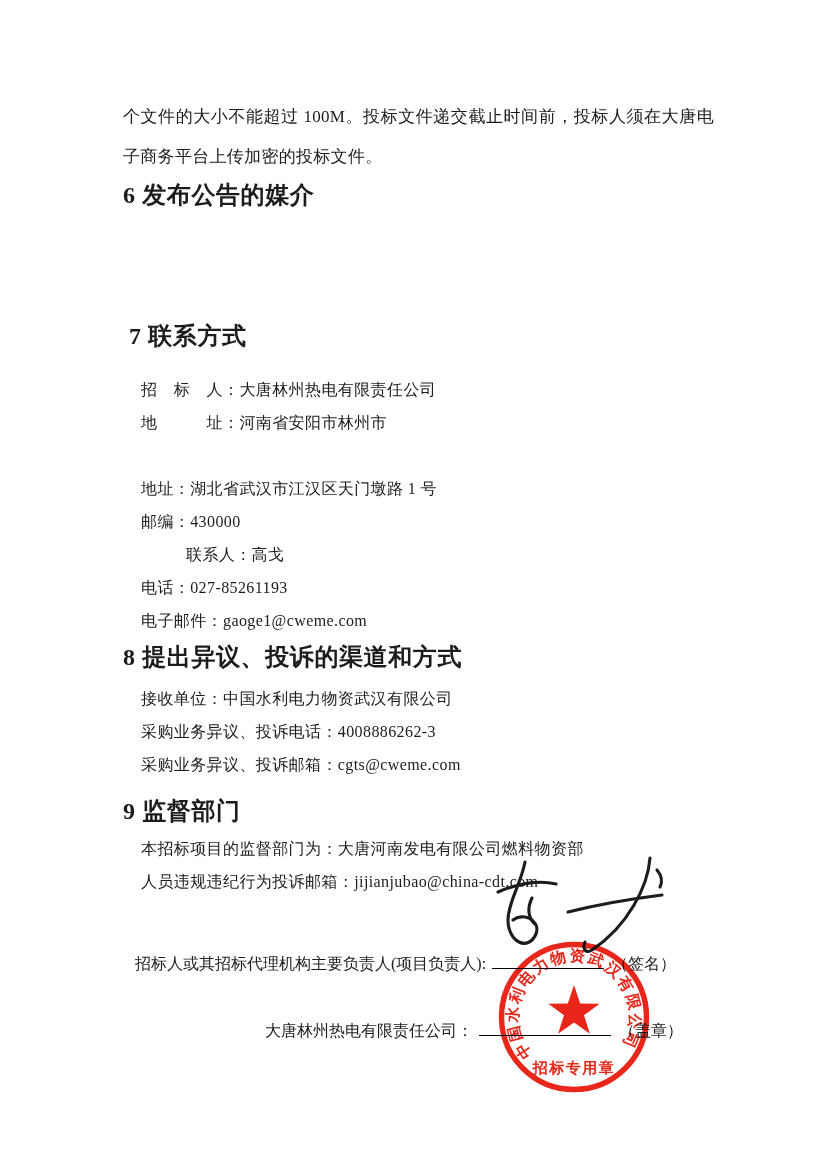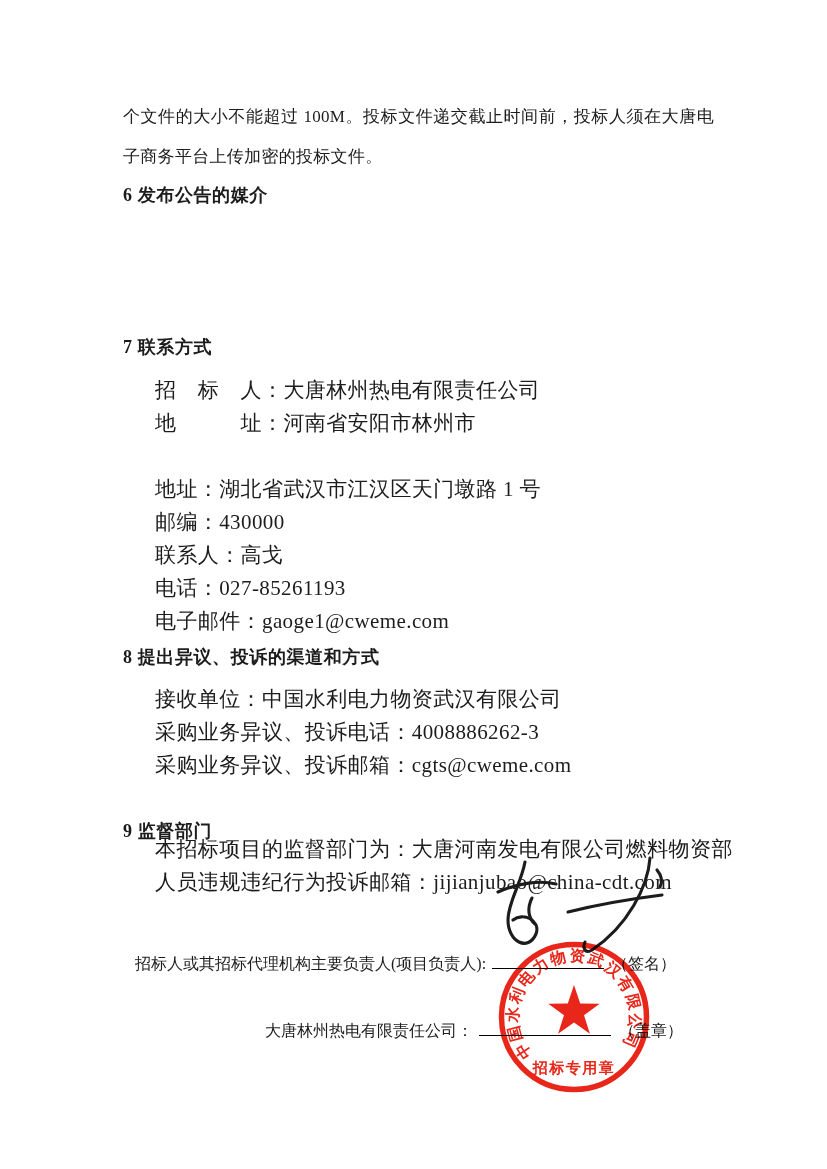--- a/index.html
+++ b/index.html
@@ -10,25 +10,25 @@
     font-family:"Liberation Serif","DejaVu Serif",serif;
     color:var(--ink); overflow:hidden;
   }
   .para {
     position:absolute; left:123px; width:591px;
     font-size:17px; line-height:40px; text-align:justify;
     letter-spacing:0.3px;
   }
   .para.indent { text-indent:21px; }
   .hd {
-    position:absolute; left:123px; font-size:18px; font-weight:bold;
+    position:absolute; left:123px; font-size:24px; font-weight:bold;
     line-height:24px; letter-spacing:0.6px; white-space:nowrap;
   }
   .cline {
-    position:absolute; left:155px; font-size:21px; line-height:22px;
+    position:absolute; left:141px; font-size:16px; line-height:22px;
     white-space:nowrap; letter-spacing:0.4px;
   }
   .sigrow {
     position:absolute; font-size:16px; line-height:22px; white-space:nowrap;margin-top:17px;
   }
   .uline {
     display:inline-block; height:17px; border-bottom:1.5px solid #000;
     margin:0 8px 0 6px; vertical-align:baseline;
   }
   .overlay { position:absolute; pointer-events:none; }
@@ -37,35 +37,35 @@
 </style>
 </head>
 <body>
 
 <div class="page">
 
   <p class="para" style="top:97px;">个文件的大小不能超过 100M。投标文件递交截止时间前，投标人须在大唐电子商务平台上传加密的投标文件。</p>
 
   <h2 class="hd" style="top:183px;">6 发布公告的媒介</h2>
 
-  <h2 class="hd" style="top:335px;">7 联系方式</h2>
+  <h2 class="hd" style="top:324px;margin-left:6px;">7 联系方式</h2>
   <div class="cline" style="top:379px;">招　标　人：大唐林州热电有限责任公司</div>
   <div class="cline" style="top:412px;">地　　　址：河南省安阳市林州市</div>
   <div class="cline" style="top:478px;">地址：湖北省武汉市江汉区天门墩路 1 号</div>
   <div class="cline" style="top:511px;">邮编：430000</div>
-  <div class="cline" style="top:544px;">联系人：高戈</div>
+  <div class="cline" style="top:544px;margin-left:45px;">联系人：高戈</div>
   <div class="cline" style="top:577px;">电话：027-85261193</div>
   <div class="cline" style="top:610px;">电子邮件：gaoge1@cweme.com</div>
 
   <h2 class="hd" style="top:645px;">8 提出异议、投诉的渠道和方式</h2>
   <div class="cline" style="top:688px;">接收单位：中国水利电力物资武汉有限公司</div>
   <div class="cline" style="top:721px;text-align:right;">采购业务异议、投诉电话：4008886262-3</div>
   <div class="cline" style="top:754px;">采购业务异议、投诉邮箱：cgts@cweme.com</div>
 
-  <h2 class="hd" style="top:799px;margin-top:20px;">9 监督部门</h2>
+  <h2 class="hd" style="top:799px;">9 监督部门</h2>
   <div class="cline" style="top:838px;">本招标项目的监督部门为：大唐河南发电有限公司燃料物资部</div>
   <div class="cline" style="top:871px;">人员违规违纪行为投诉邮箱：jijianjubao@china-cdt.com</div>
 
   <div class="sigrow" style="left:135px; top:935px;">
     <span>招标人或其招标代理机构主要负责人(项目负责人):</span><span class="uline" style="width:112px;"></span><span>（签名）</span>
   </div>
 
   <div class="sigrow" style="left:265px; top:1002px;">
     <span>大唐林州热电有限责任公司：</span><span class="uline" style="width:132px;"></span><span>（盖章）</span>
   </div>

